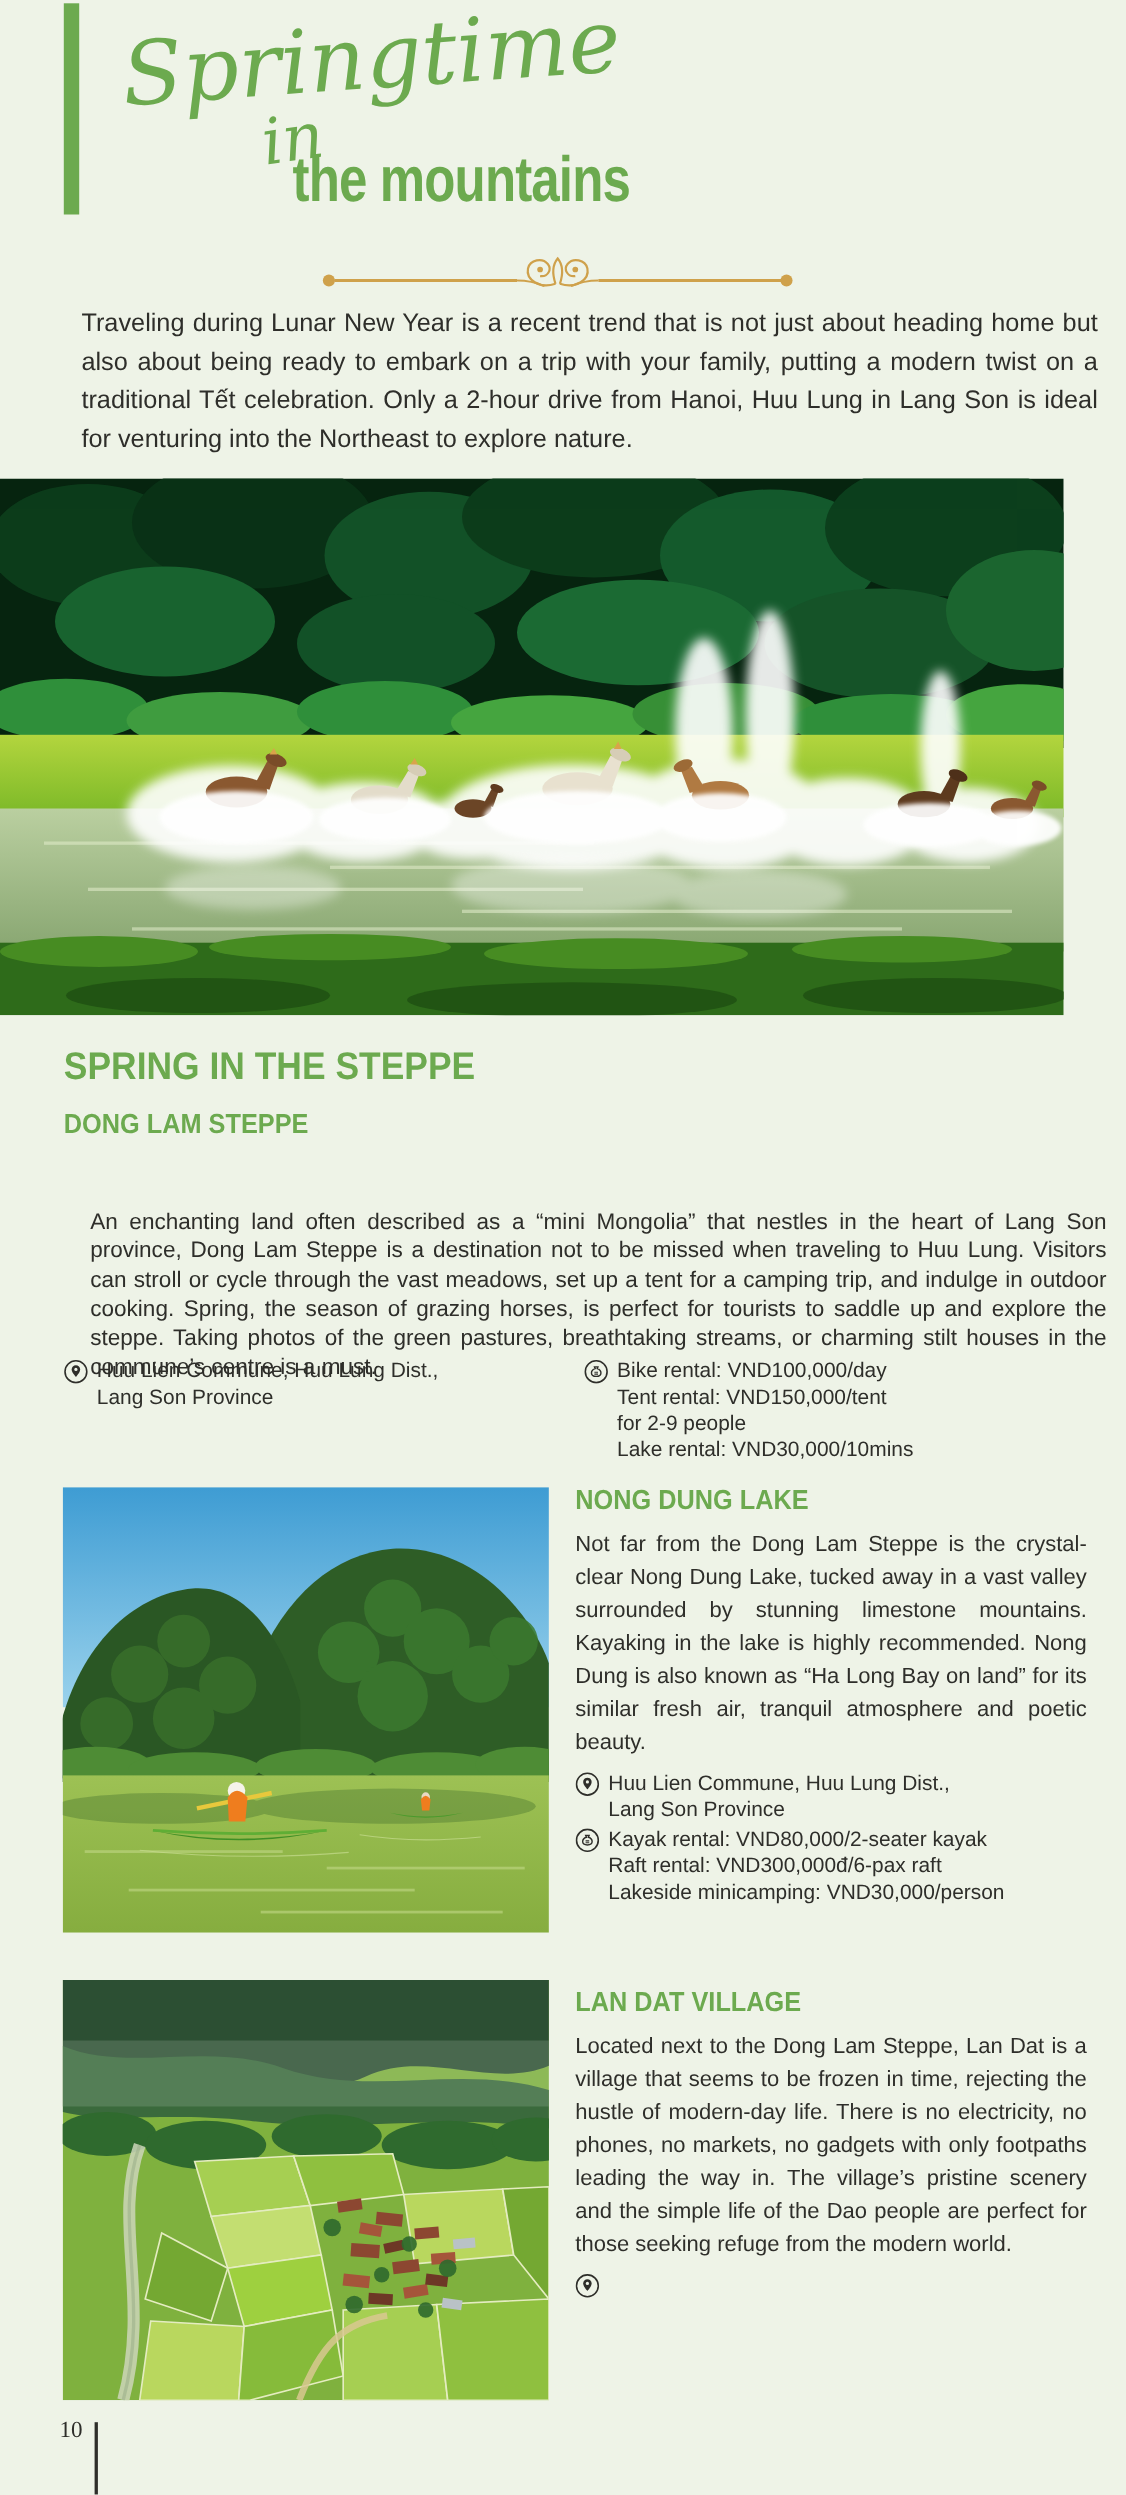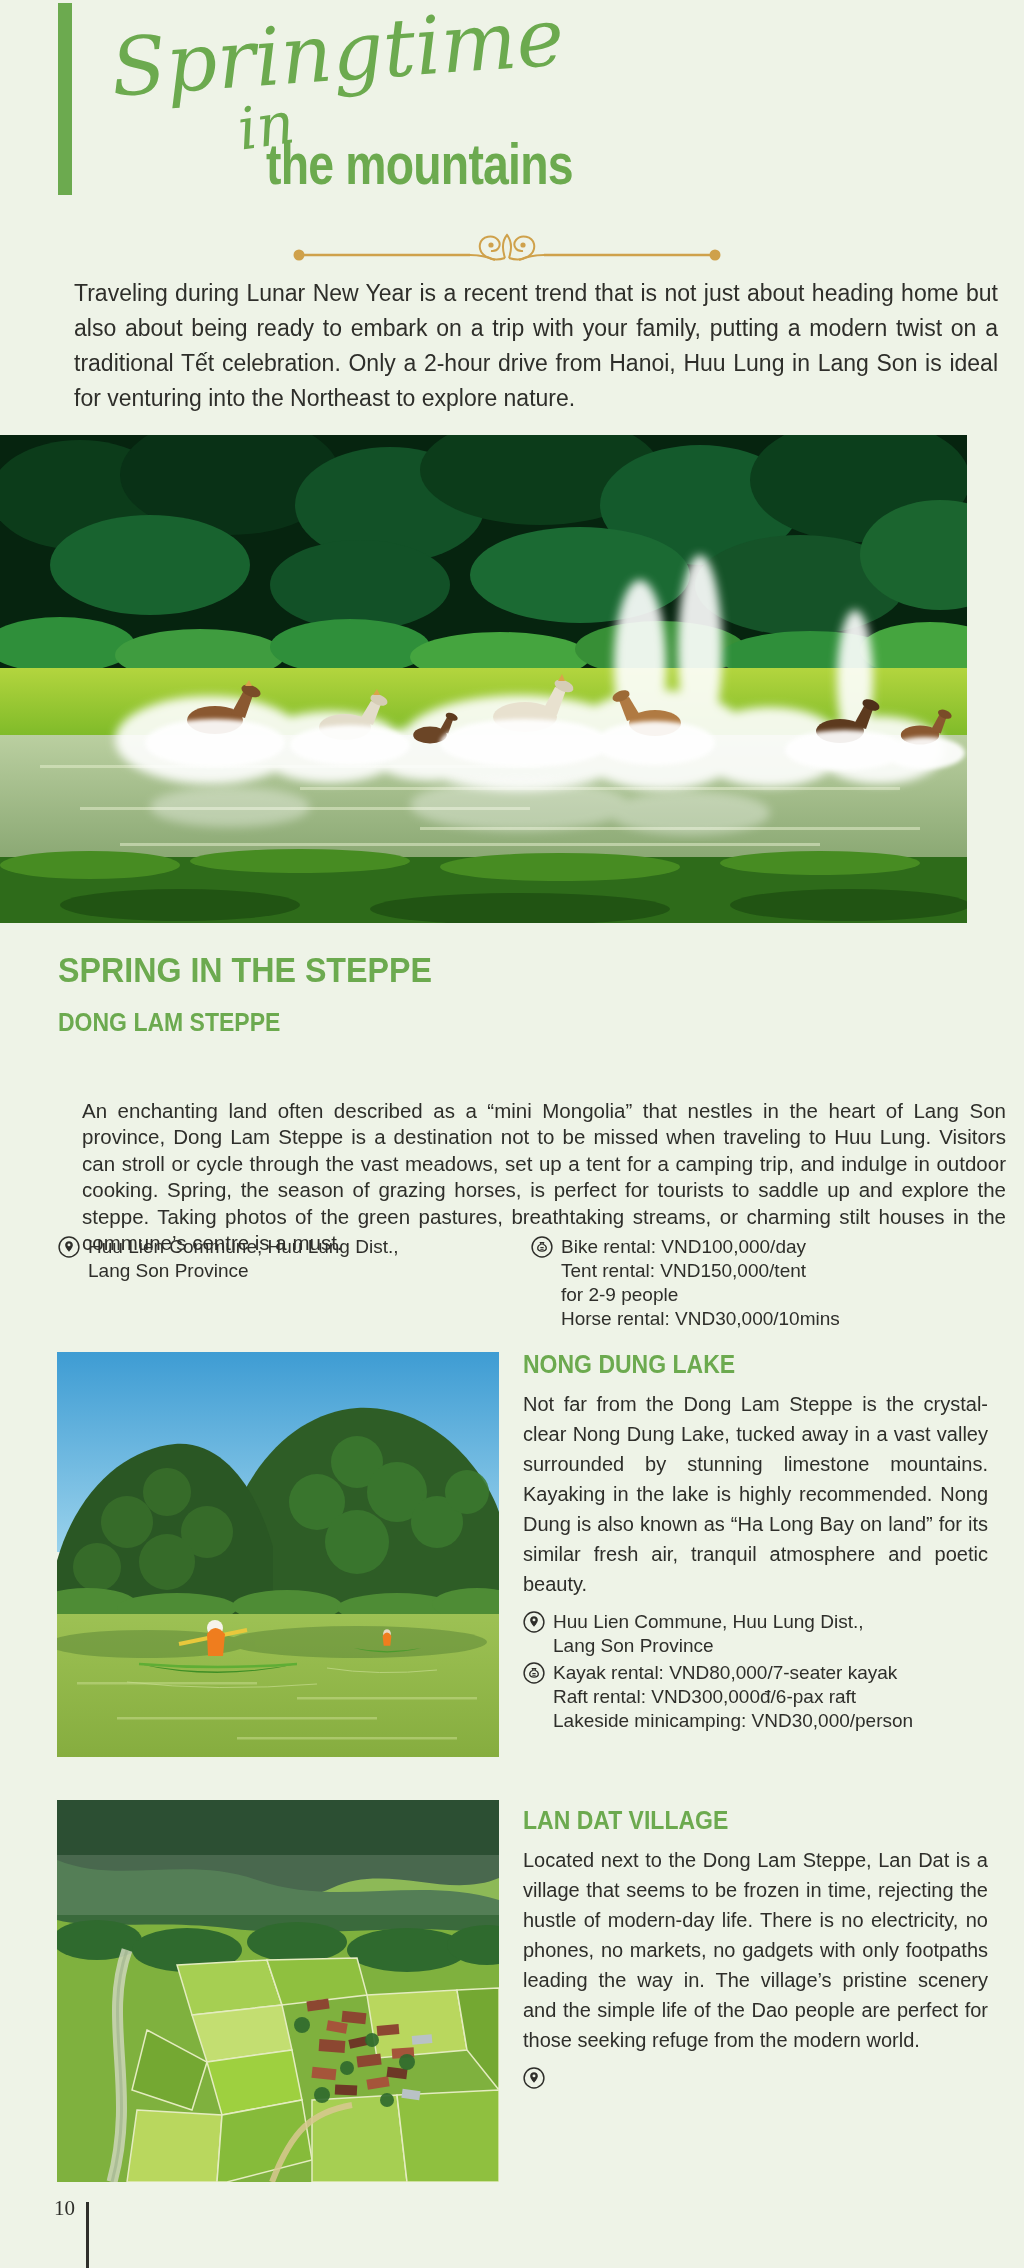--- a/index.html
+++ b/index.html
@@ -214,21 +214,21 @@
   <div class="abs info-block" style="left:531px;top:1235px;">
     <svg class="ico" viewBox="0 0 24 24">
       <circle cx="12" cy="12" r="10.8" fill="none" stroke="#2e2e2a" stroke-width="1.6"></circle>
       <path d="M10.3 7.2h3.4l-.7 1.8c2.2.7 3.7 2.3 3.7 4.2 0 2.1-2 3.4-4.7 3.4s-4.7-1.3-4.7-3.4c0-1.9 1.5-3.5 3.7-4.2z" fill="none" stroke="#2e2e2a" stroke-width="1.4"></path>
       <path d="M10.2 12.6h3.6M10.2 14.4h3.6" stroke="#2e2e2a" stroke-width="1.1"></path>
     </svg>
     <div>
       <div class="info-line">Bike rental: VND100,000/day</div>
       <div class="info-line">Tent rental: VND150,000/tent</div>
       <div class="info-line">for 2-9 people</div>
-      <div class="info-line">Horse rental: VND30,000/10mins</div>
+      <div class="info-line">Lake rental: VND30,000/10mins</div>
     </div>
   </div>
 
   <svg class="abs col-photo" style="left:57px;top:1352px;height:405px;" viewBox="0 0 442 405" preserveAspectRatio="none">
     <defs>
       <linearGradient id="sky" x1="0" y1="0" x2="0" y2="1">
         <stop offset="0" stop-color="#3e9cd3"></stop>
           <stop offset="1" stop-color="#9ad2ec"></stop>
       </linearGradient>
       <linearGradient id="lwat" x1="0" y1="0" x2="0" y2="1">
@@ -306,21 +306,21 @@
         <div class="info-line">Lang Son Province</div>
       </div>
     </div>
     <div class="info-block" style="margin-top:3px;">
       <svg class="ico" viewBox="0 0 24 24">
         <circle cx="12" cy="12" r="10.8" fill="none" stroke="#2e2e2a" stroke-width="1.6"></circle>
         <path d="M10.3 7.2h3.4l-.7 1.8c2.2.7 3.7 2.3 3.7 4.2 0 2.1-2 3.4-4.7 3.4s-4.7-1.3-4.7-3.4c0-1.9 1.5-3.5 3.7-4.2z" fill="none" stroke="#2e2e2a" stroke-width="1.4"></path>
         <path d="M10.2 12.6h3.6M10.2 14.4h3.6" stroke="#2e2e2a" stroke-width="1.1"></path>
       </svg>
       <div>
-        <div class="info-line">Kayak rental: VND80,000/7-seater kayak</div>
+        <div class="info-line">Kayak rental: VND80,000/2-seater kayak</div>
         <div class="info-line">Raft rental: VND300,000đ/6-pax raft</div>
         <div class="info-line">Lakeside minicamping: VND30,000/person</div>
       </div>
     </div>
   </div>
 
   <svg class="abs col-photo" style="left:57px;top:1800px;height:382px;" viewBox="0 0 442 382" preserveAspectRatio="none">
     <rect x="0" y="0" width="442" height="382" fill="#7fb13e"></rect>
     <path d="M0,0 H442 V78 C390,100 330,62 275,88 C215,115 160,72 100,98 C60,112 25,98 0,115 Z" fill="#2c4f33"></path>
     <path d="M0,60 C60,85 130,55 200,80 C280,108 360,75 442,100 L442,135 C350,120 260,140 170,128 C100,120 40,130 0,120 Z" fill="#3a6a3c"></path>

